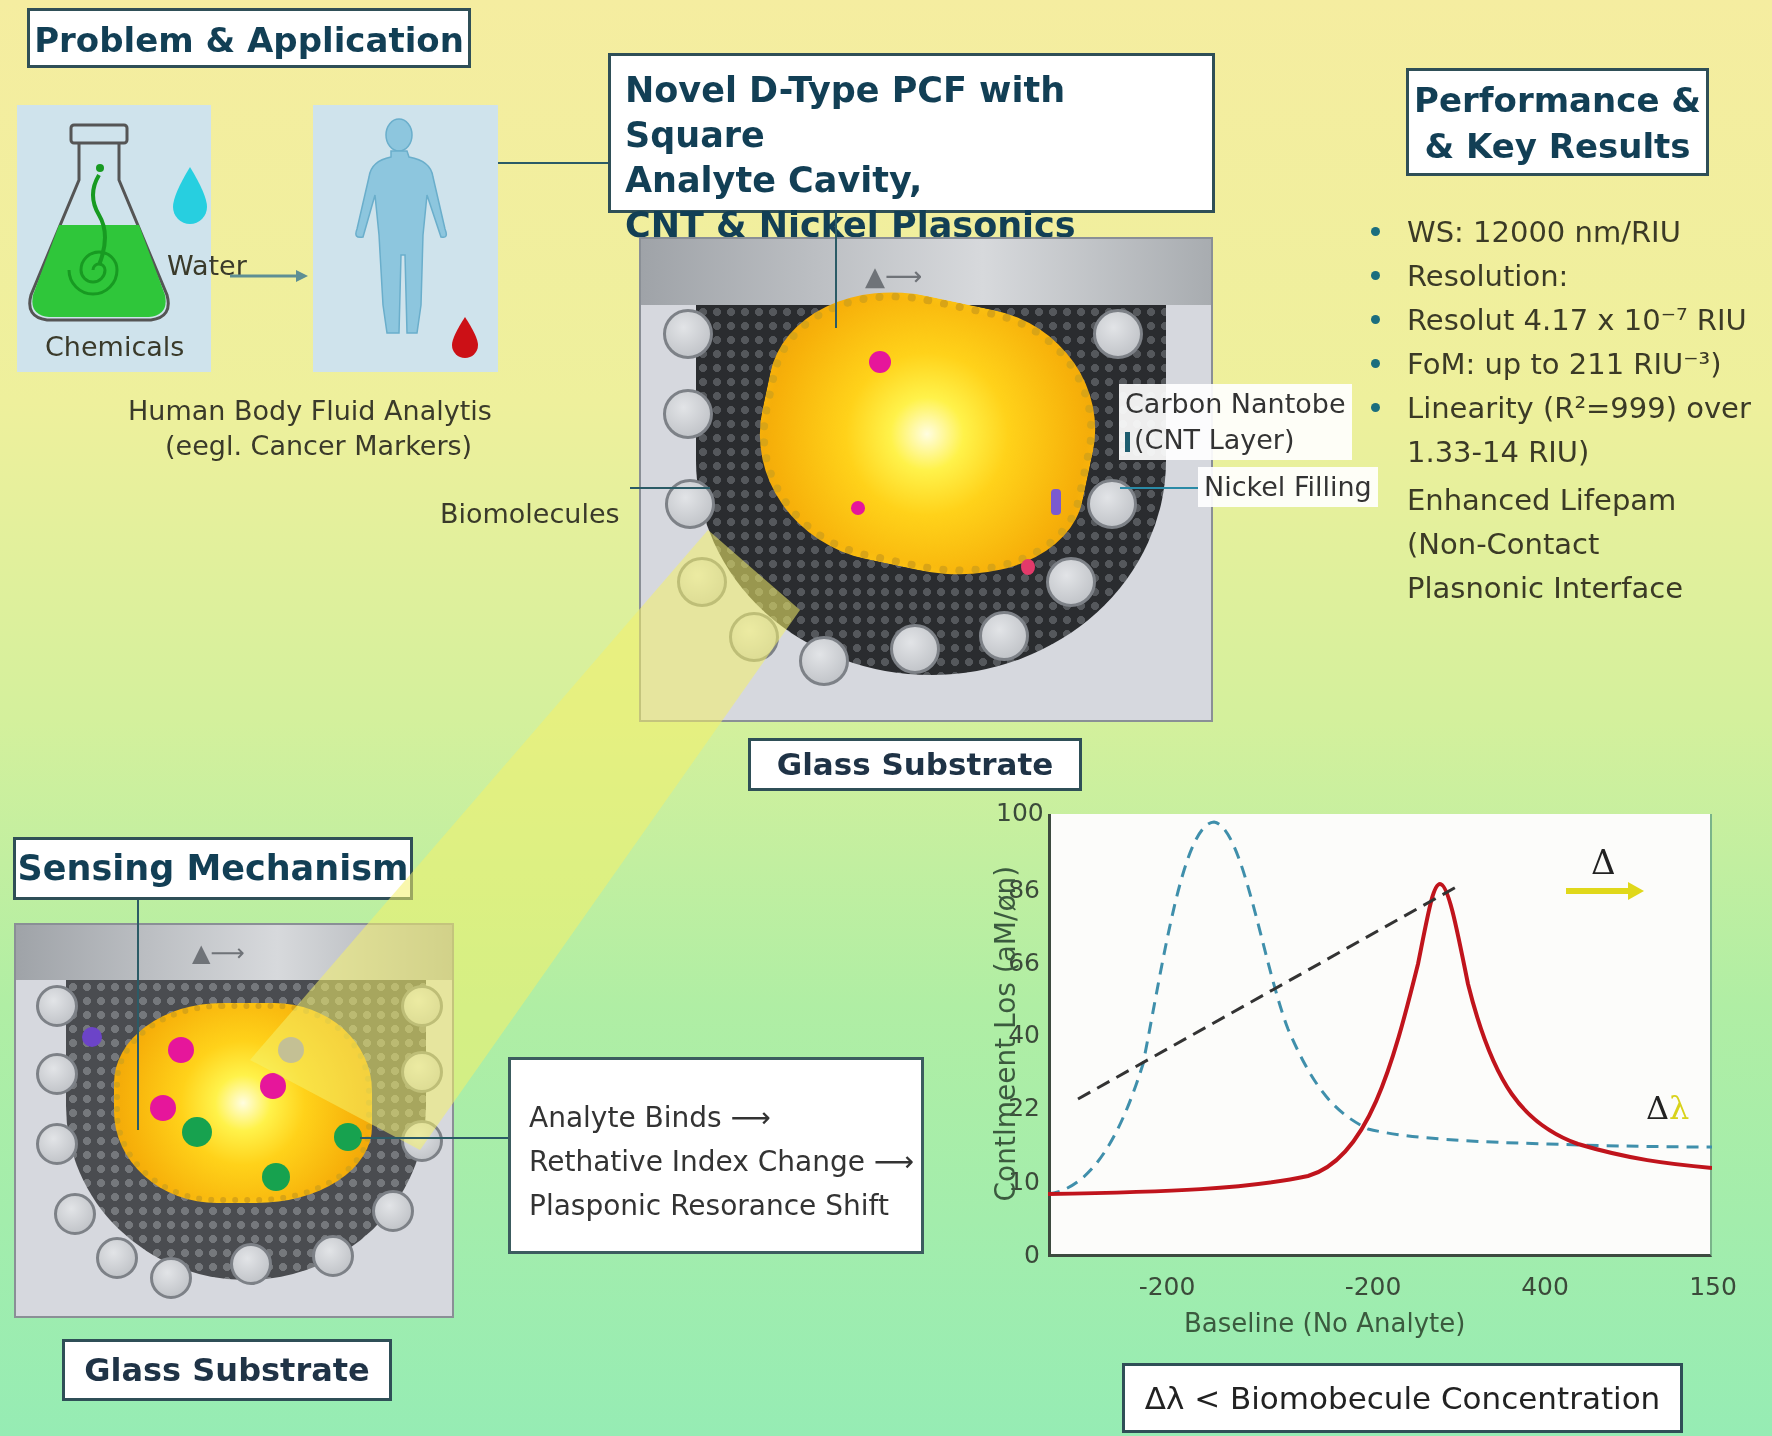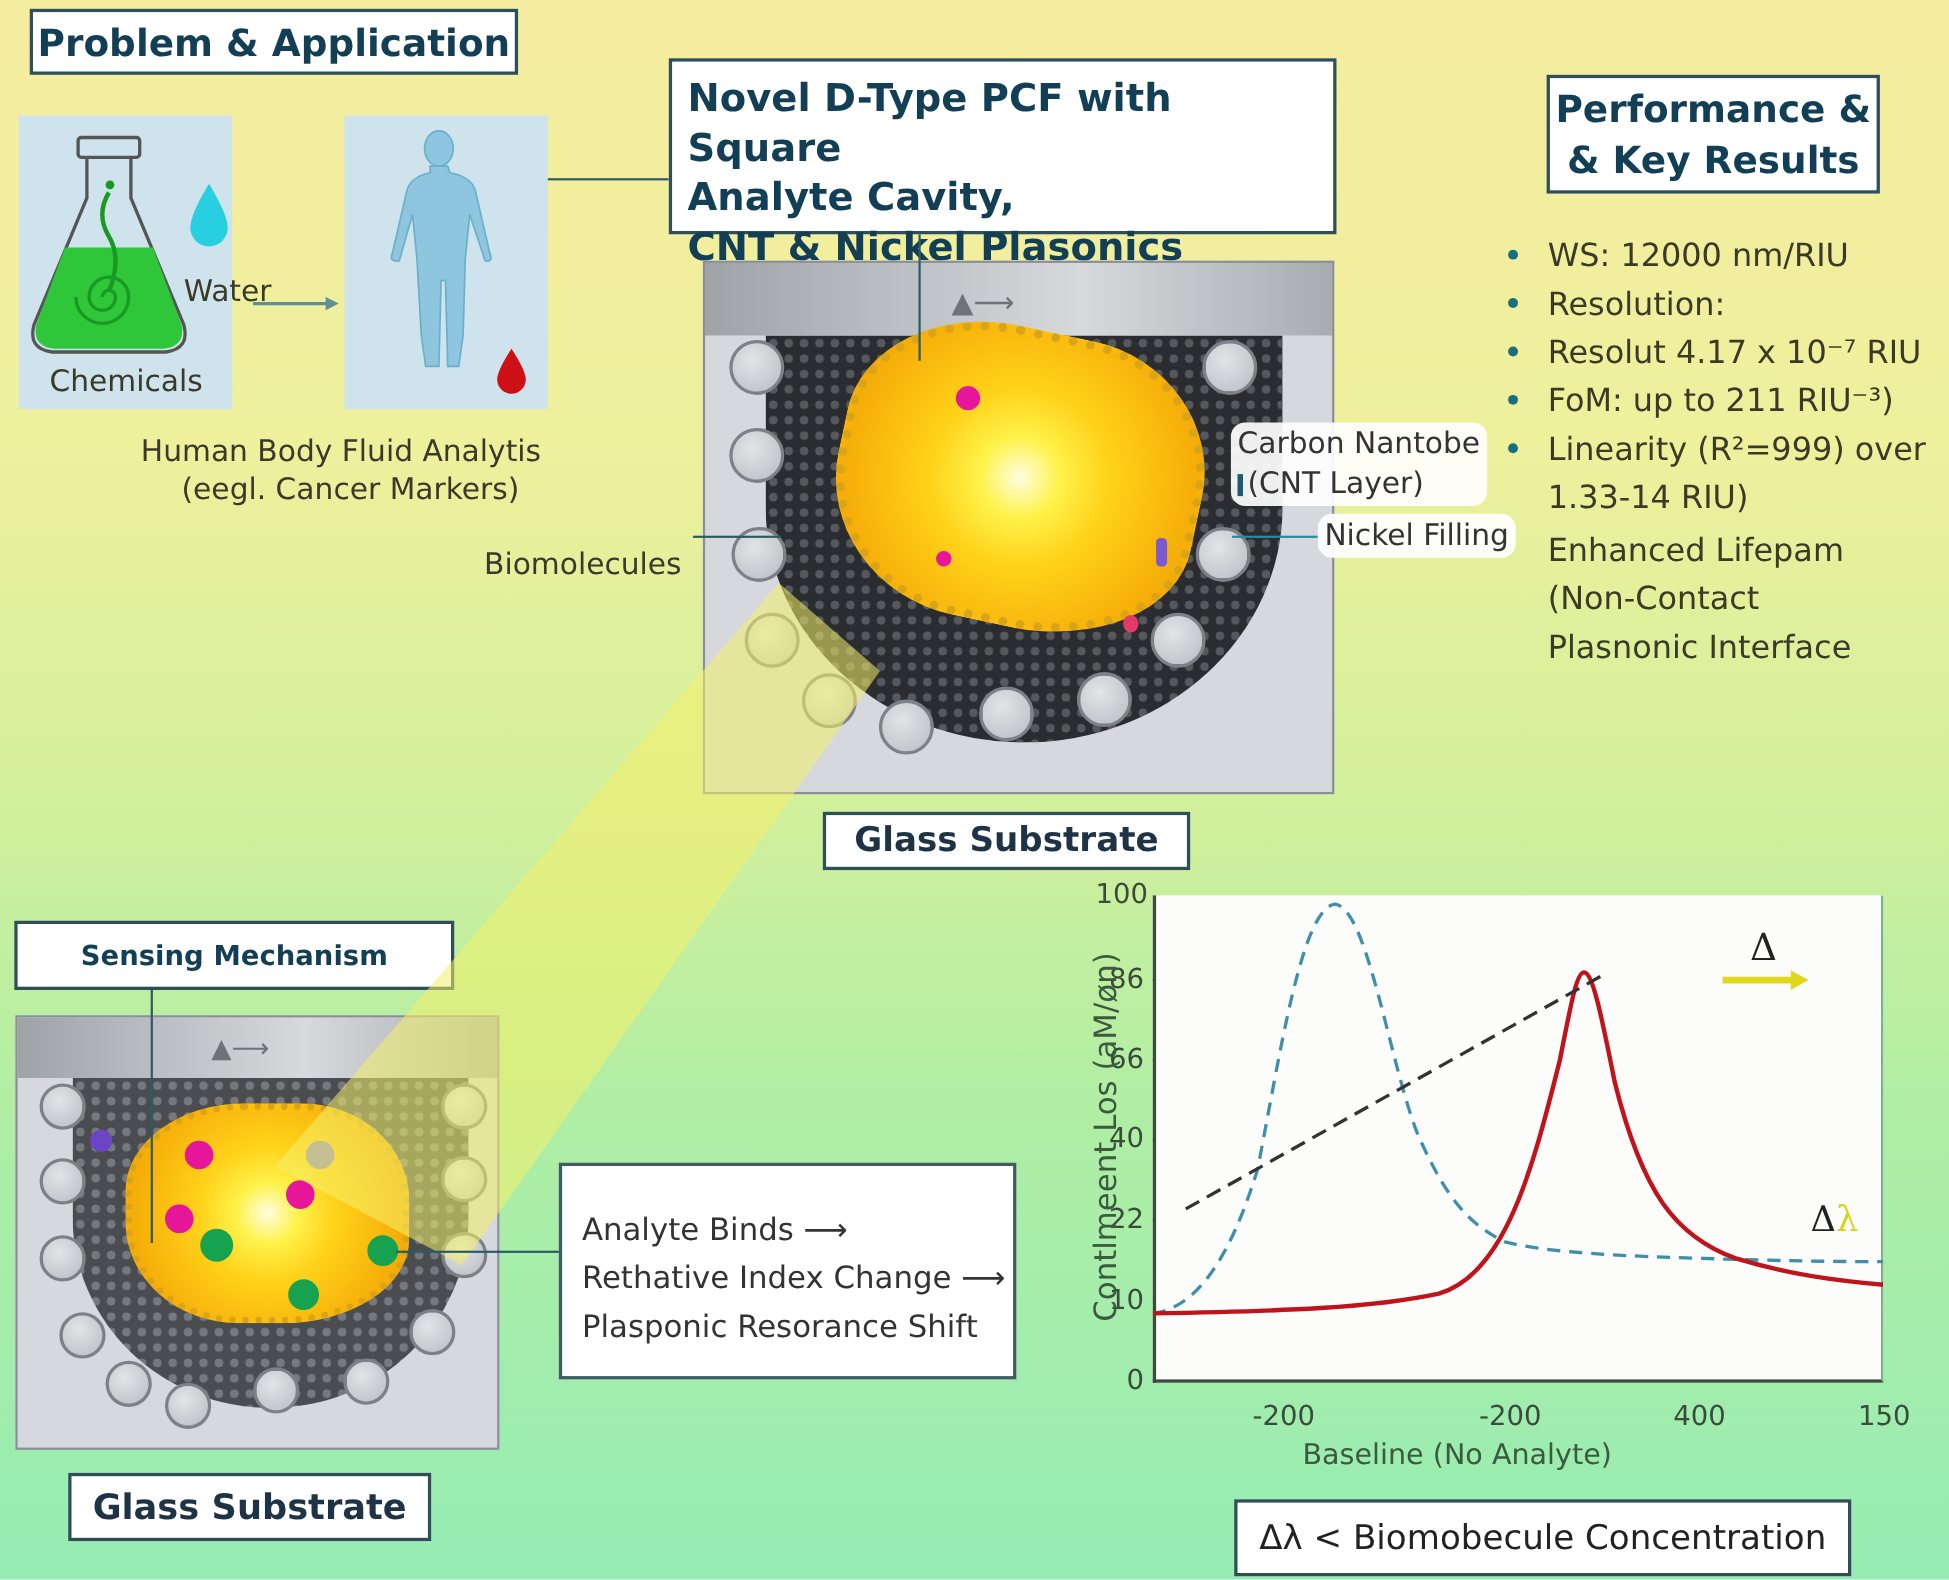--- a/index.html
+++ b/index.html
@@ -9,21 +9,21 @@
   .abs{position:absolute;}
   .titlebox{position:absolute;background:#fff;border:3px solid #2f4f57;box-sizing:border-box;
     color:#123f55;font-weight:bold;}
   .plain{position:absolute;color:#3a3a2a;font-size:27px;white-space:nowrap;}
   .panel{position:absolute;background:#cfe3ec;}
   .line{position:absolute;background:#2b5b66;}
   .bullet-list{position:absolute;left:1375px;top:210px;width:400px;}
   .bl-item{position:relative;height:44px;line-height:44px;font-size:29px;color:#3b3a26;padding-left:32px;white-space:nowrap;}
   .bl-item .dot{position:absolute;left:-4px;top:17px;width:9px;height:9px;border-radius:50%;background:#1b6e7e;}
   .bl-plain{height:44px;line-height:44px;font-size:29px;color:#3b3a26;padding-left:32px;white-space:nowrap;}
-  .label-white{position:absolute;background:rgba(255,255,255,0.92);color:#333;font-size:27px;padding:2px 6px;white-space:nowrap;border-radius:13px;}
+  .label-white{position:absolute;background:rgba(255,255,255,0.92);color:#333;font-size:27px;padding:2px 6px;white-space:nowrap;}
   .diagram{position:absolute;background:#d6d8de;border:2px solid #8a8f96;box-sizing:border-box;overflow:hidden;}
   .diagram .bar{position:absolute;left:0;right:0;top:0;background:linear-gradient(90deg,#9fa3a8,#d7d9dc 60%,#a8acb0);}
   .hexfill{position:absolute;border-radius:0 0 50% 50%/0 0 58% 58%;
     background-color:#2a2c2f;
     background-image:radial-gradient(circle at 50% 50%,#55585c 38%,transparent 42%);
     background-size:14px 14px;}
   .hole{position:absolute;border-radius:50%;background:radial-gradient(circle at 40% 35%,#e2e4e7,#b8bbc0);border:3px solid #7d8187;box-sizing:border-box;}
   .core{position:absolute;border-radius:42% 38% 45% 40%/40% 44% 38% 46%;
     background:radial-gradient(circle at 50% 50%,#fffde0 0%,#fff24a 18%,#ffd21a 40%,#f7b10a 75%,#e99d08 100%);
     border:8px dotted #d9a416;box-sizing:border-box;}
@@ -140,21 +140,21 @@
   <div class="bl-item"><span class="dot"></span><span>Resolution:</span></div>
   <div class="bl-item"><span class="dot"></span><span>Resolut 4.17 x 10⁻⁷ RIU</span></div>
   <div class="bl-item"><span class="dot"></span><span>FoM: up to 211 RIU⁻³)</span></div>
   <div class="bl-item"><span class="dot"></span><span>Linearity (R²=999) over</span></div>
   <div class="bl-plain">1.33-14 RIU)</div>
   <div class="bl-plain" style="margin-top:4px;">Enhanced Lifepam</div>
   <div class="bl-plain">(Non-Contact</div>
   <div class="bl-plain">Plasnonic Interface</div>
 </div>
 
-<div class="titlebox" style="left:13px;top:837px;width:400px;height:63px;font-size:25px;line-height:57px;text-align:center;">
+<div class="titlebox" style="left:13px;top:837px;width:400px;height:63px;font-size:35px;line-height:57px;text-align:center;">
   <span>Sensing Mechanism</span>
 </div>
 
 <div class="diagram" style="left:14px;top:923px;width:440px;height:395px;">
   <div class="bar" style="height:55px;"></div>
   <div class="abs" style="left:176px;top:14px;color:#6f7378;font-size:24px;">▲⟶</div>
   <div class="hexfill" style="left:50px;top:55px;width:360px;height:300px;background-color:#4a4c50;background-image:radial-gradient(circle at 50% 50%,#75787c 38%,transparent 42%);"></div>
   <div class="hole" style="left:20px;top:60px;width:42px;height:42px;"></div>
   <div class="hole" style="left:20px;top:128px;width:42px;height:42px;"></div>
   <div class="hole" style="left:20px;top:198px;width:42px;height:42px;"></div>

